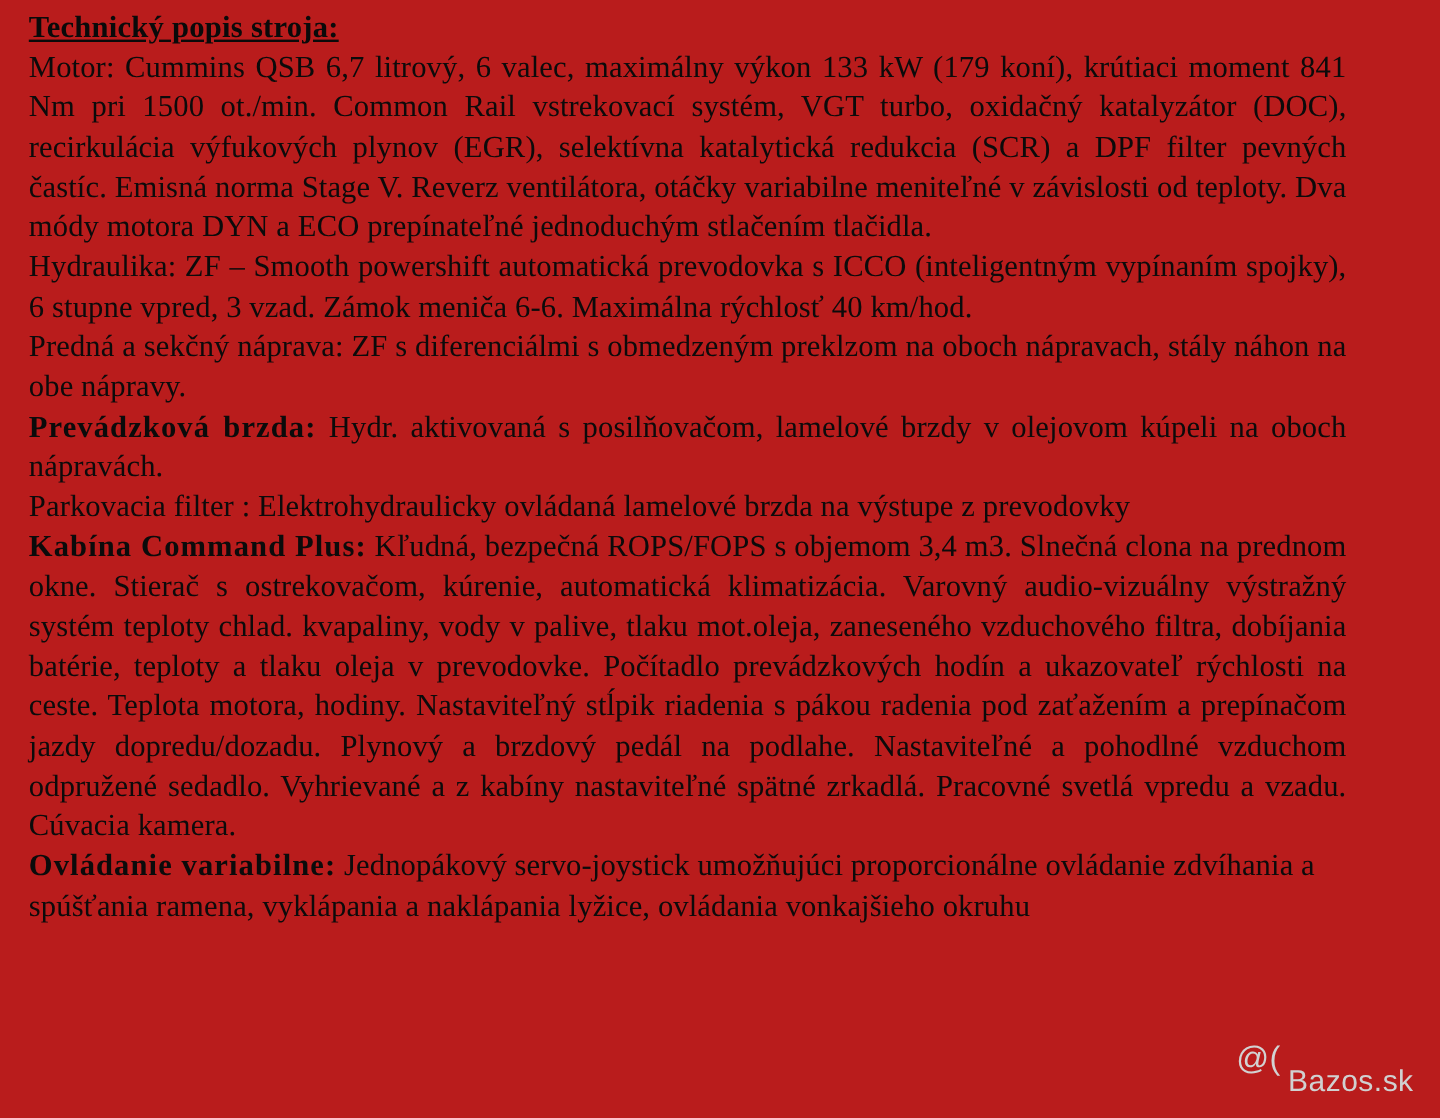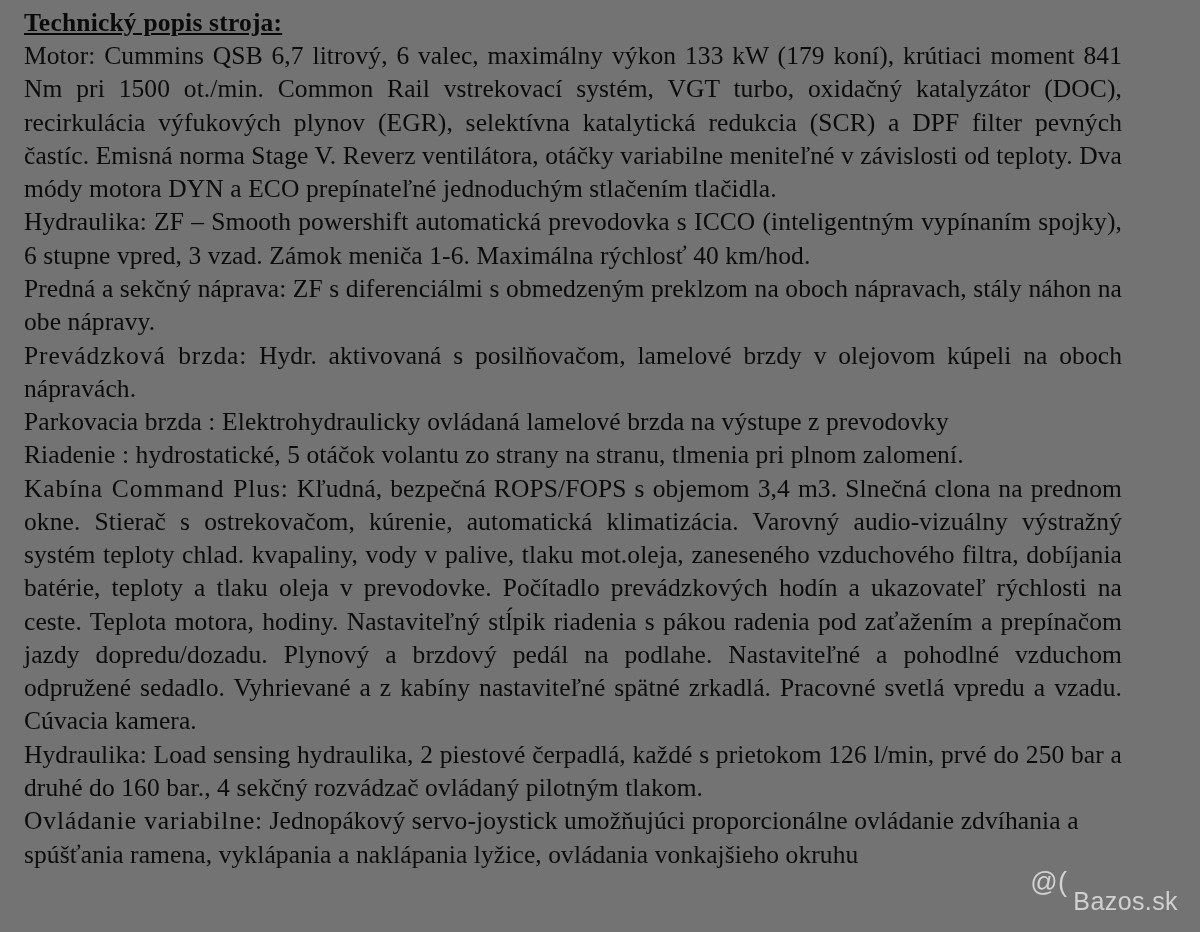--- a/index.html
+++ b/index.html
@@ -14,21 +14,21 @@
     color: #0a0a0a;
     overflow: hidden;
     position: relative;
   }
   .page {
     position: absolute;
     left: 0;
     top: 0;
     width: 1200px;
     height: 932px;
-    background: #737373;
+    background: #b91c1c;
   }
   .doc {
     position: absolute;
     left: 24px;
     top: 6px;
     width: 1098px;
   }
   .para {
     font-size: 25.5px;
     line-height: 1.305;
@@ -46,21 +46,21 @@
   }
   .heading {
     font-size: 25.5px;
     font-weight: bold;
     text-decoration: underline;
     line-height: 1.30;
     margin: 0 0 0 0;
     letter-spacing: 0.2px;
   }
   .spaced-label {
-    font-weight: normal;
+    font-weight: bold;
     letter-spacing: 0.9px;
   }
   .watermark {
     position: absolute;
     right: 22px;
     bottom: 16px;
     font-family: "Liberation Sans", sans-serif;
     font-size: 25px;
     color: #d2d2d2;
     letter-spacing: 0.4px;
@@ -83,34 +83,32 @@
 <body>
 
 <div class="page">
 
   <div class="doc">
 
     <div class="heading">Technický popis stroja:</div>
 
     <p class="para"><span class="lbl">Motor:</span><span> Cummins QSB 6,7 litrový, 6 valec, maximálny výkon 133 kW (179 koní), krútiaci moment 841 Nm pri 1500 ot./min. Common Rail vstrekovací systém, VGT turbo, oxidačný katalyzátor (DOC), recirkulácia výfukových plynov (EGR), selektívna katalytická redukcia (SCR) a DPF filter pevných častíc. Emisná norma Stage V. Reverz ventilátora, otáčky variabilne meniteľné v závislosti od teploty. Dva módy motora DYN a ECO prepínateľné jednoduchým stlačením tlačidla.</span></p>
 
-    <p class="para"><span class="lbl">Hydraulika:</span><span> ZF – Smooth powershift automatická prevodovka s ICCO (inteligentným vypínaním spojky), 6 stupne vpred, 3 vzad. Zámok meniča 1-6. Maximálna rýchlosť 40 km/hod.</span></p>
+    <p class="para"><span class="lbl">Hydraulika:</span><span> ZF – Smooth powershift automatická prevodovka s ICCO (inteligentným vypínaním spojky), 6 stupne vpred, 3 vzad. Zámok meniča 6-6. Maximálna rýchlosť 40 km/hod.</span></p>
 
     <p class="para"><span class="lbl">Predná a sekčný náprava:</span><span> ZF s diferenciálmi s obmedzeným preklzom na oboch nápravach, stály náhon na obe nápravy.</span></p>
 
     <p class="para"><span class="spaced-label">Prevádzková brzda:</span><span>  Hydr. aktivovaná s posilňovačom, lamelové brzdy v olejovom kúpeli na oboch nápravách.</span></p>
 
-    <p class="para"><span class="lbl">Parkovacia brzda :</span><span> Elektrohydraulicky ovládaná lamelové brzda na výstupe z prevodovky</span></p>
+    <p class="para"><span class="lbl">Parkovacia filter :</span><span> Elektrohydraulicky ovládaná lamelové brzda na výstupe z prevodovky</span></p>
 
 
-    <p class="para"><span class="lbl">Riadenie :</span><span> hydrostatické, 5 otáčok volantu zo strany na stranu, tlmenia pri plnom zalomení.</span></p>
 
     <p class="para"><span class="spaced-label">Kabína Command Plus:</span><span> Kľudná, bezpečná ROPS/FOPS s objemom 3,4 m3. Slnečná clona na prednom okne. Stierač s ostrekovačom, kúrenie, automatická klimatizácia. Varovný audio-vizuálny výstražný systém teploty chlad. kvapaliny, vody v palive, tlaku mot.oleja, zaneseného vzduchového filtra, dobíjania batérie, teploty a tlaku oleja v prevodovke. Počítadlo prevádzkových hodín a ukazovateľ rýchlosti na ceste. Teplota motora, hodiny. Nastaviteľný stĺpik riadenia s pákou radenia pod zaťažením a prepínačom jazdy dopredu/dozadu. Plynový a brzdový pedál na podlahe. Nastaviteľné a pohodlné vzduchom odpružené sedadlo. Vyhrievané a z kabíny nastaviteľné spätné zrkadlá. Pracovné svetlá vpredu a vzadu. Cúvacia kamera.</span></p>
 
-    <p class="para"><span class="lbl">Hydraulika:</span><span> Load sensing hydraulika, 2 piestové čerpadlá, každé s prietokom 126 l/min, prvé do 250 bar a druhé do 160 bar., 4 sekčný rozvádzač ovládaný pilotným tlakom.</span></p>
 
     <p class="para last"><span class="spaced-label">Ovládanie variabilne:</span><span> Jednopákový servo-joystick umožňujúci proporcionálne ovládanie zdvíhania a spúšťania ramena, vyklápania a naklápania lyžice, ovládania vonkajšieho okruhu</span></p>
 
   </div>
 
   <div class="watermark">
     <span class="at">@(</span>
     <span class="wm-text">Bazos.sk</span>
   </div>
 

